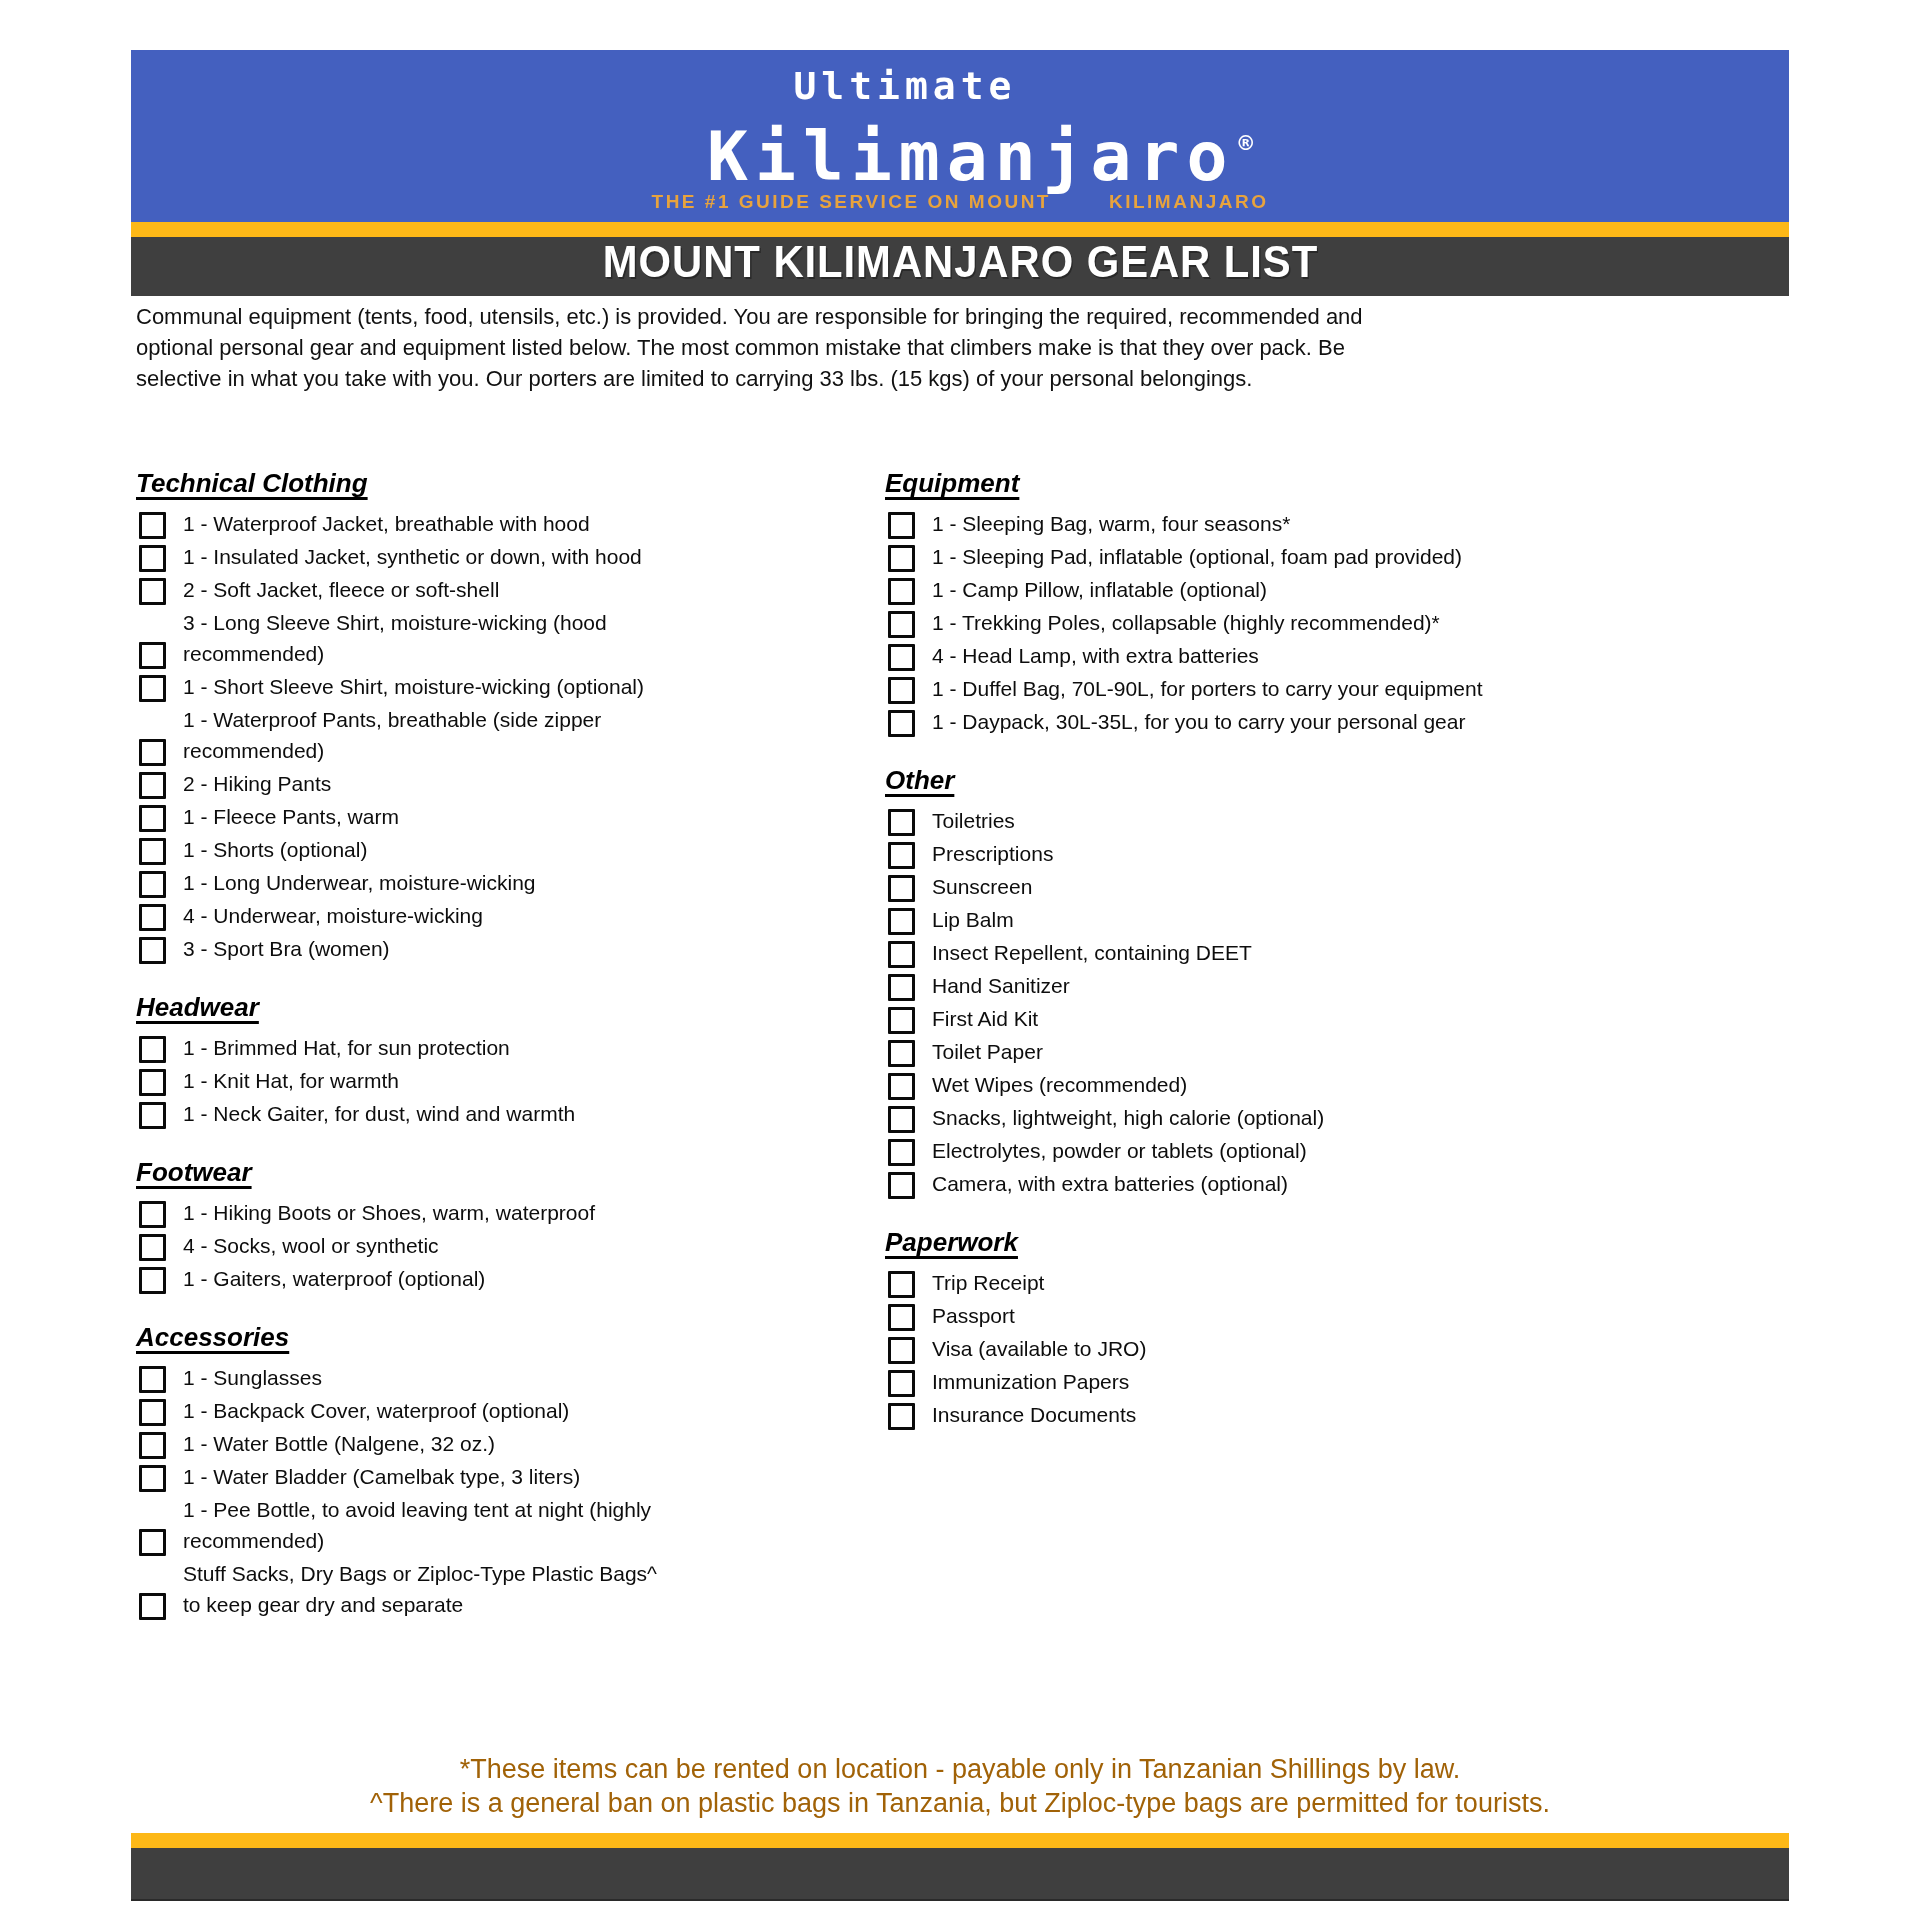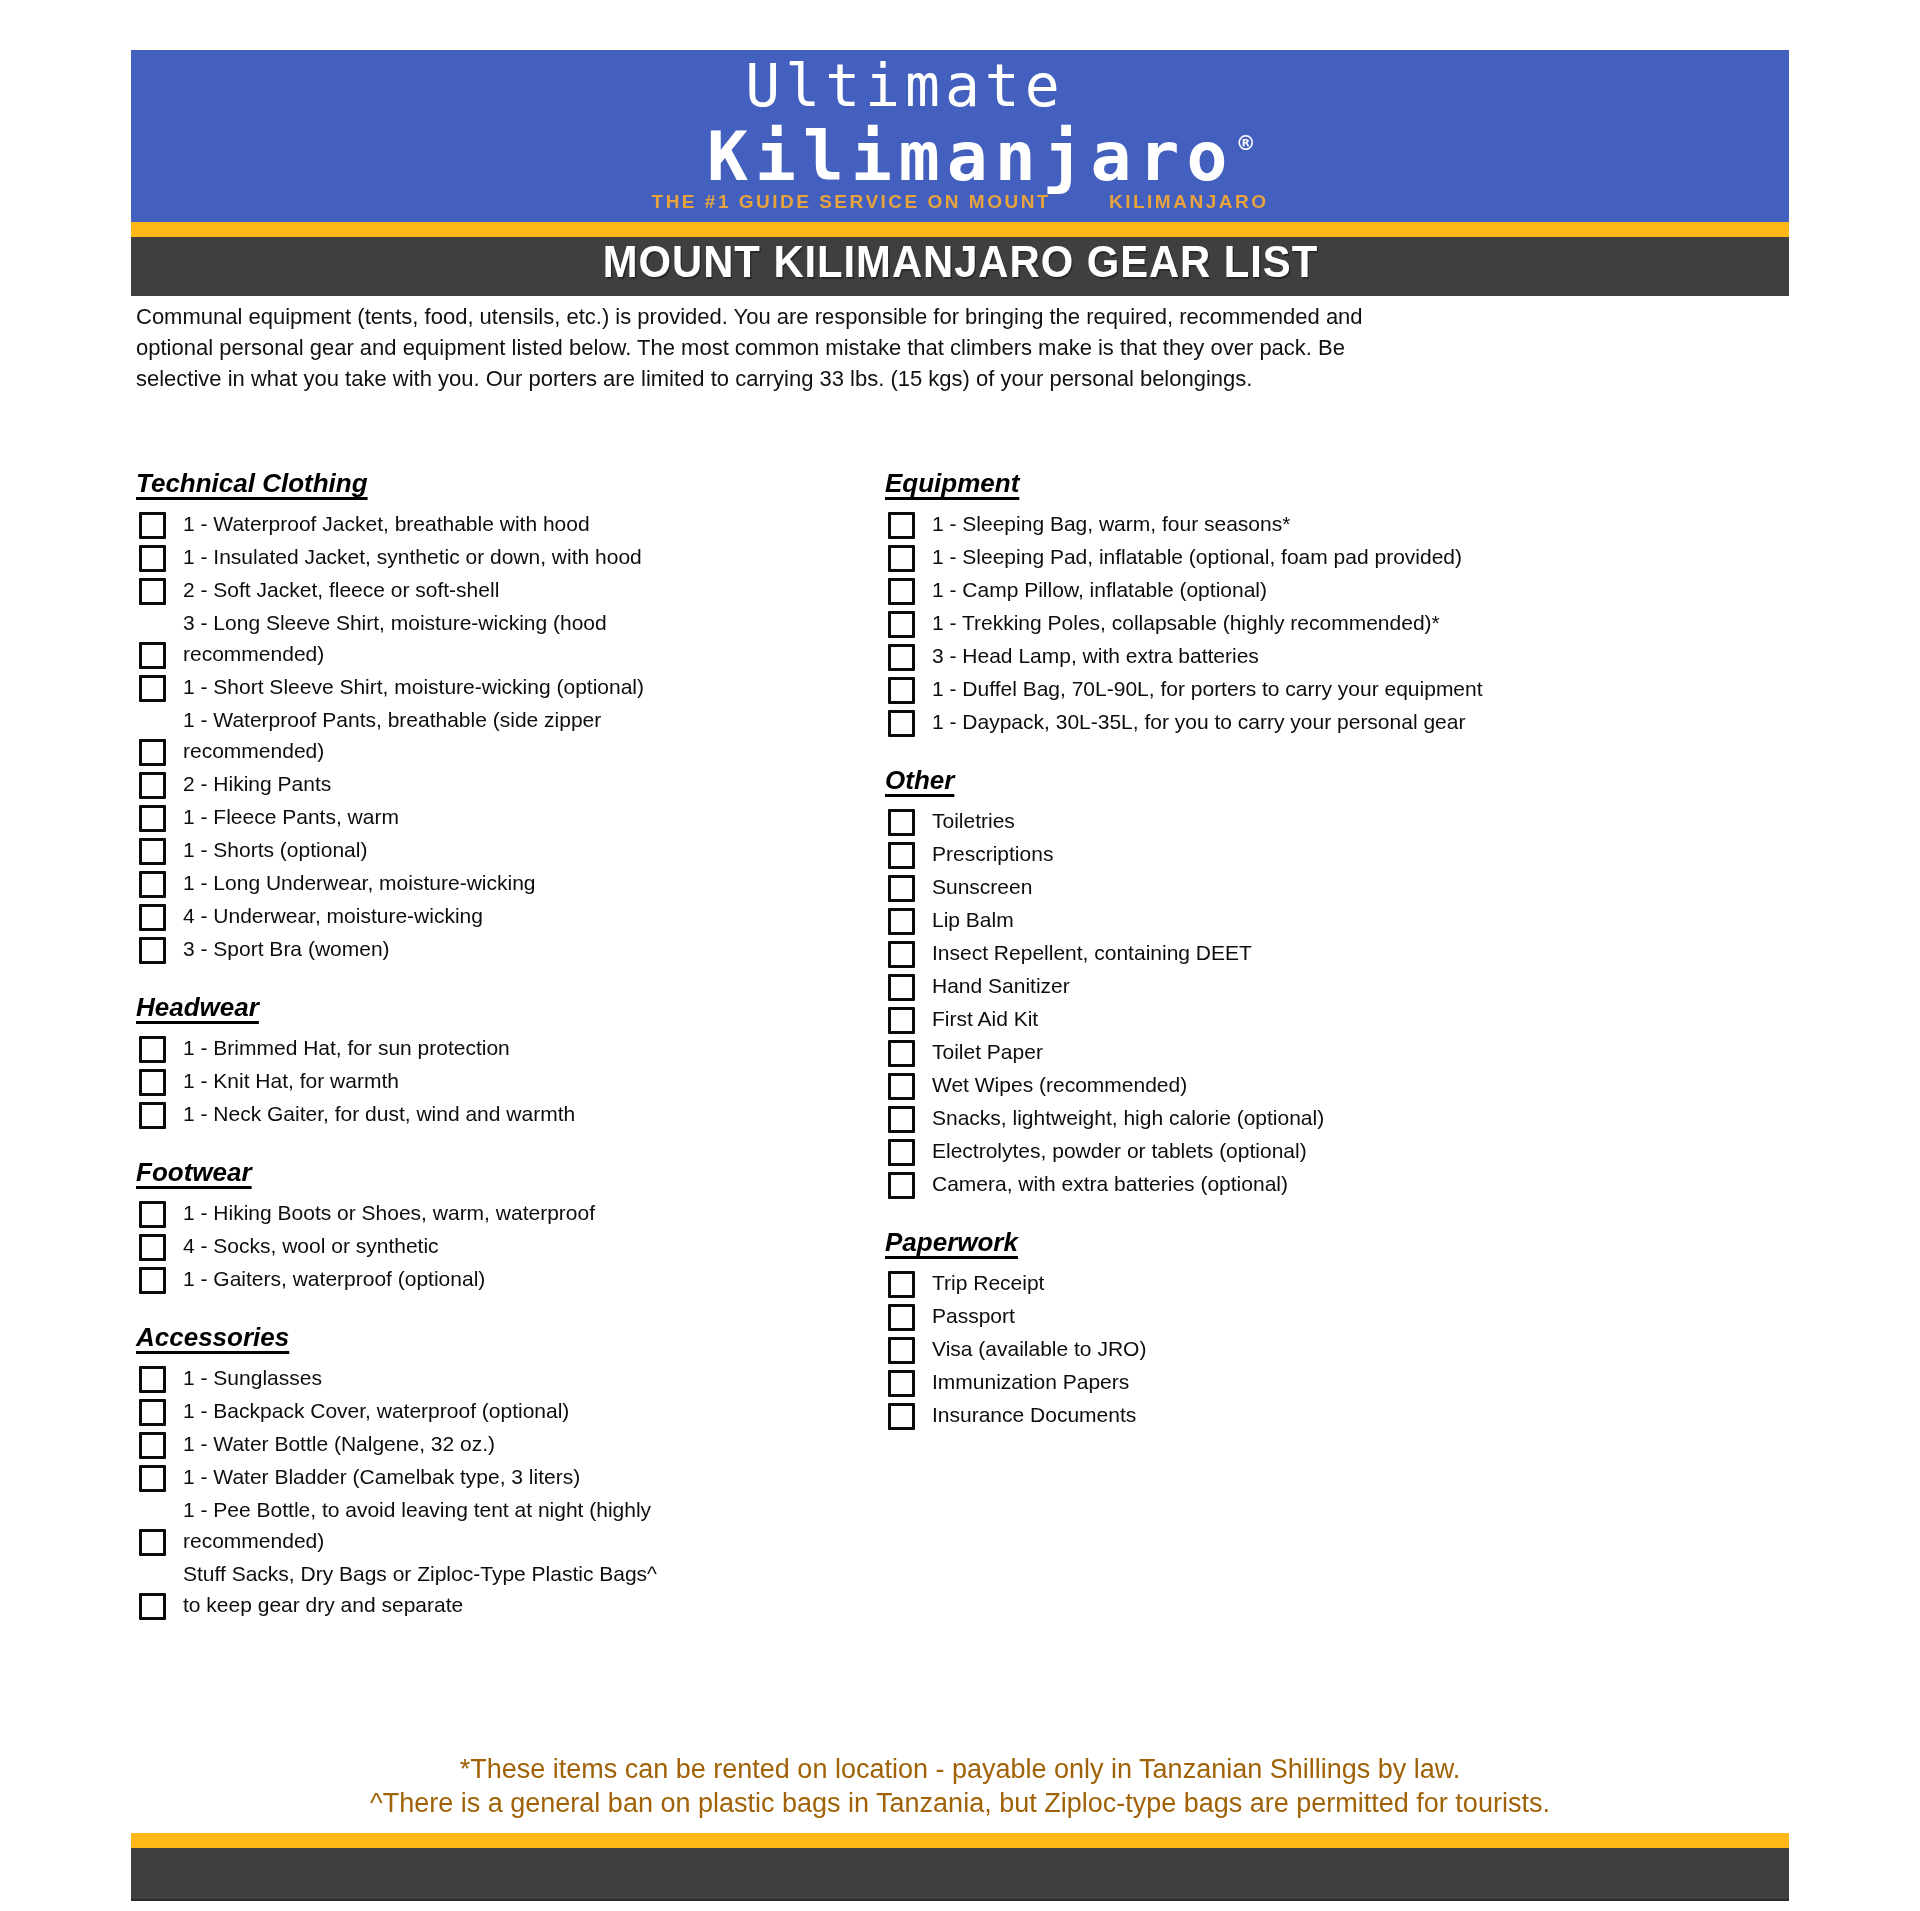--- a/index.html
+++ b/index.html
@@ -16,22 +16,22 @@
     overflow:hidden;
   }
   
   .banner{
     position:absolute;left:131px;top:50px;width:1658px;height:172px;
     background:var(--banner-blue);
     display:flex;flex-direction:column;align-items:center;justify-content:center;
   }
   .logo{display:flex;flex-direction:column;align-items:center;}
   .logo-line1{
-    font-family:"DejaVu Sans Mono",monospace;font-weight:normal;color:#ffffff;
-    font-size:58px;line-height:54px;letter-spacing:5px;margin-right:110px;
+    font-family:"DejaVu Sans Mono",monospace;font-weight:bold;color:#ffffff;
+    font-size:38px;line-height:54px;letter-spacing:5px;margin-right:110px;
   }
   .logo-line2{
     font-family:"DejaVu Sans Mono",monospace;font-weight:bold;color:#ffffff;
     font-size:68px;line-height:62px;letter-spacing:7px;margin-left:40px;white-space:nowrap;
   }
   .reg-mark{font-size:24px;vertical-align:28px;letter-spacing:0;margin-left:4px;}
   .tagline{
     color:var(--tagline-gold);font-weight:bold;font-size:19px;line-height:24px;
     letter-spacing:2.5px;margin-top:2px;white-space:nowrap;
   }
@@ -299,21 +299,21 @@
         </div>
         <div class="item">
           <span class="cbx"></span>
           <div class="lbl">
             <div>1 - Trekking Poles, collapsable (highly recommended)*</div>
           </div>
         </div>
         <div class="item">
           <span class="cbx"></span>
           <div class="lbl">
-            <div>3 - Head Lamp, with extra batteries</div>
+            <div>4 - Head Lamp, with extra batteries</div>
           </div>
         </div>
         <div class="item">
           <span class="cbx"></span>
           <div class="lbl">
             <div>1 - Duffel Bag, 70L-90L, for porters to carry your equipment</div>
           </div>
         </div>
         <div class="item">
           <span class="cbx"></span>

